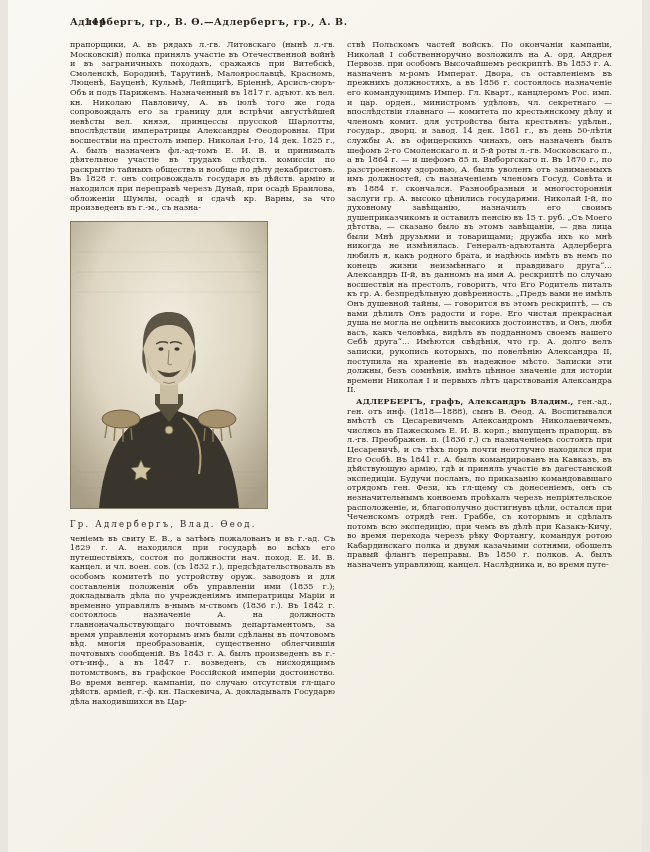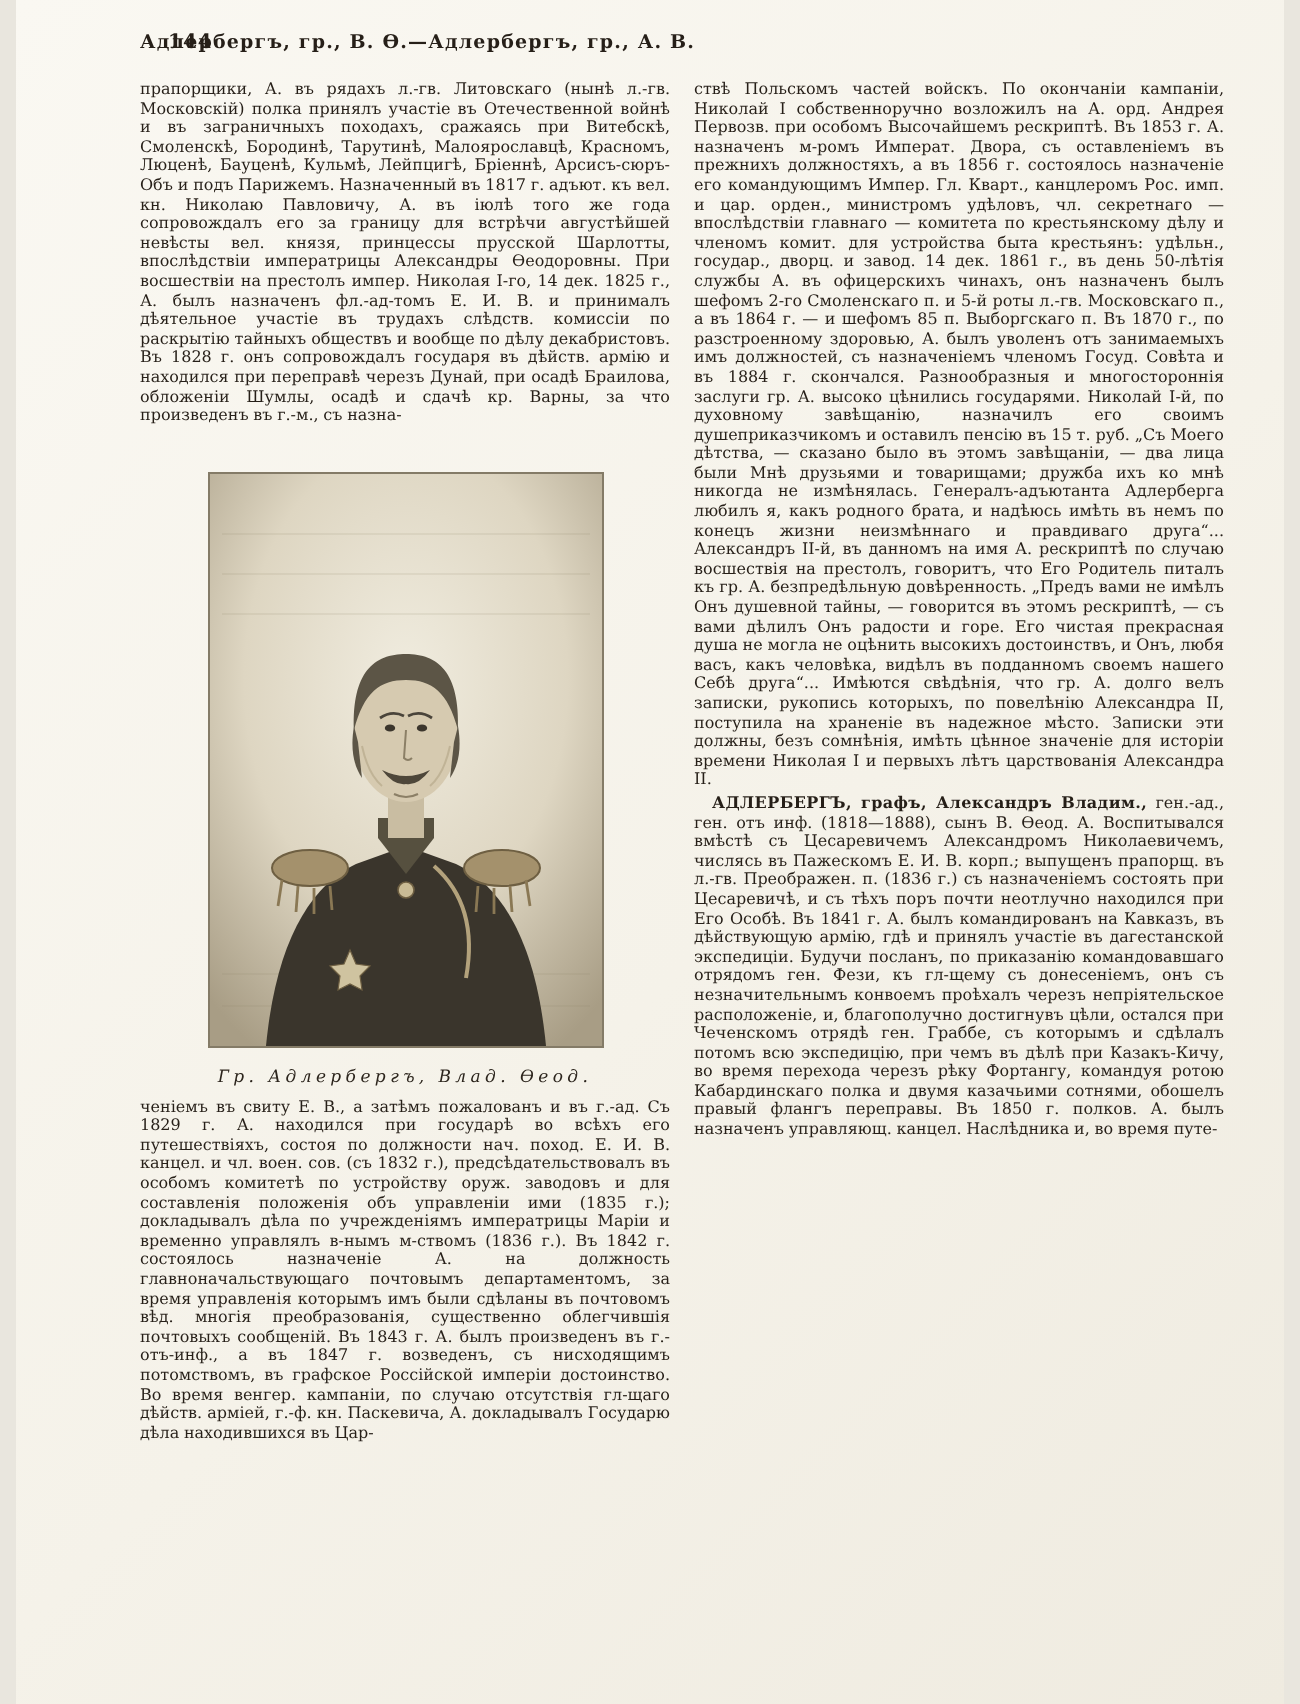--- a/index.html
+++ b/index.html
@@ -49,23 +49,21 @@
     flex: 0 0 265px;
   }
   p.body-text {
     margin: 0;
     font-size: 8px;
     line-height: 9.6px;
     text-align: justify;
     word-spacing: -0.2px;
   }
   figure.portrait-figure {
-    margin: 23px 0 5px 0;
-    text-align: center;
-    font-style: italic;
+    margin: 8px 0 5px 0;
   }
   .portrait-frame {
     display: inline-block;
     width: 196px;
     height: 286px;
     border: 1px solid #847b67;
     box-shadow: 0 0 4px rgba(90,80,60,0.25) inset;
     background: #ddd5c2;
     line-height: 0;
   }

